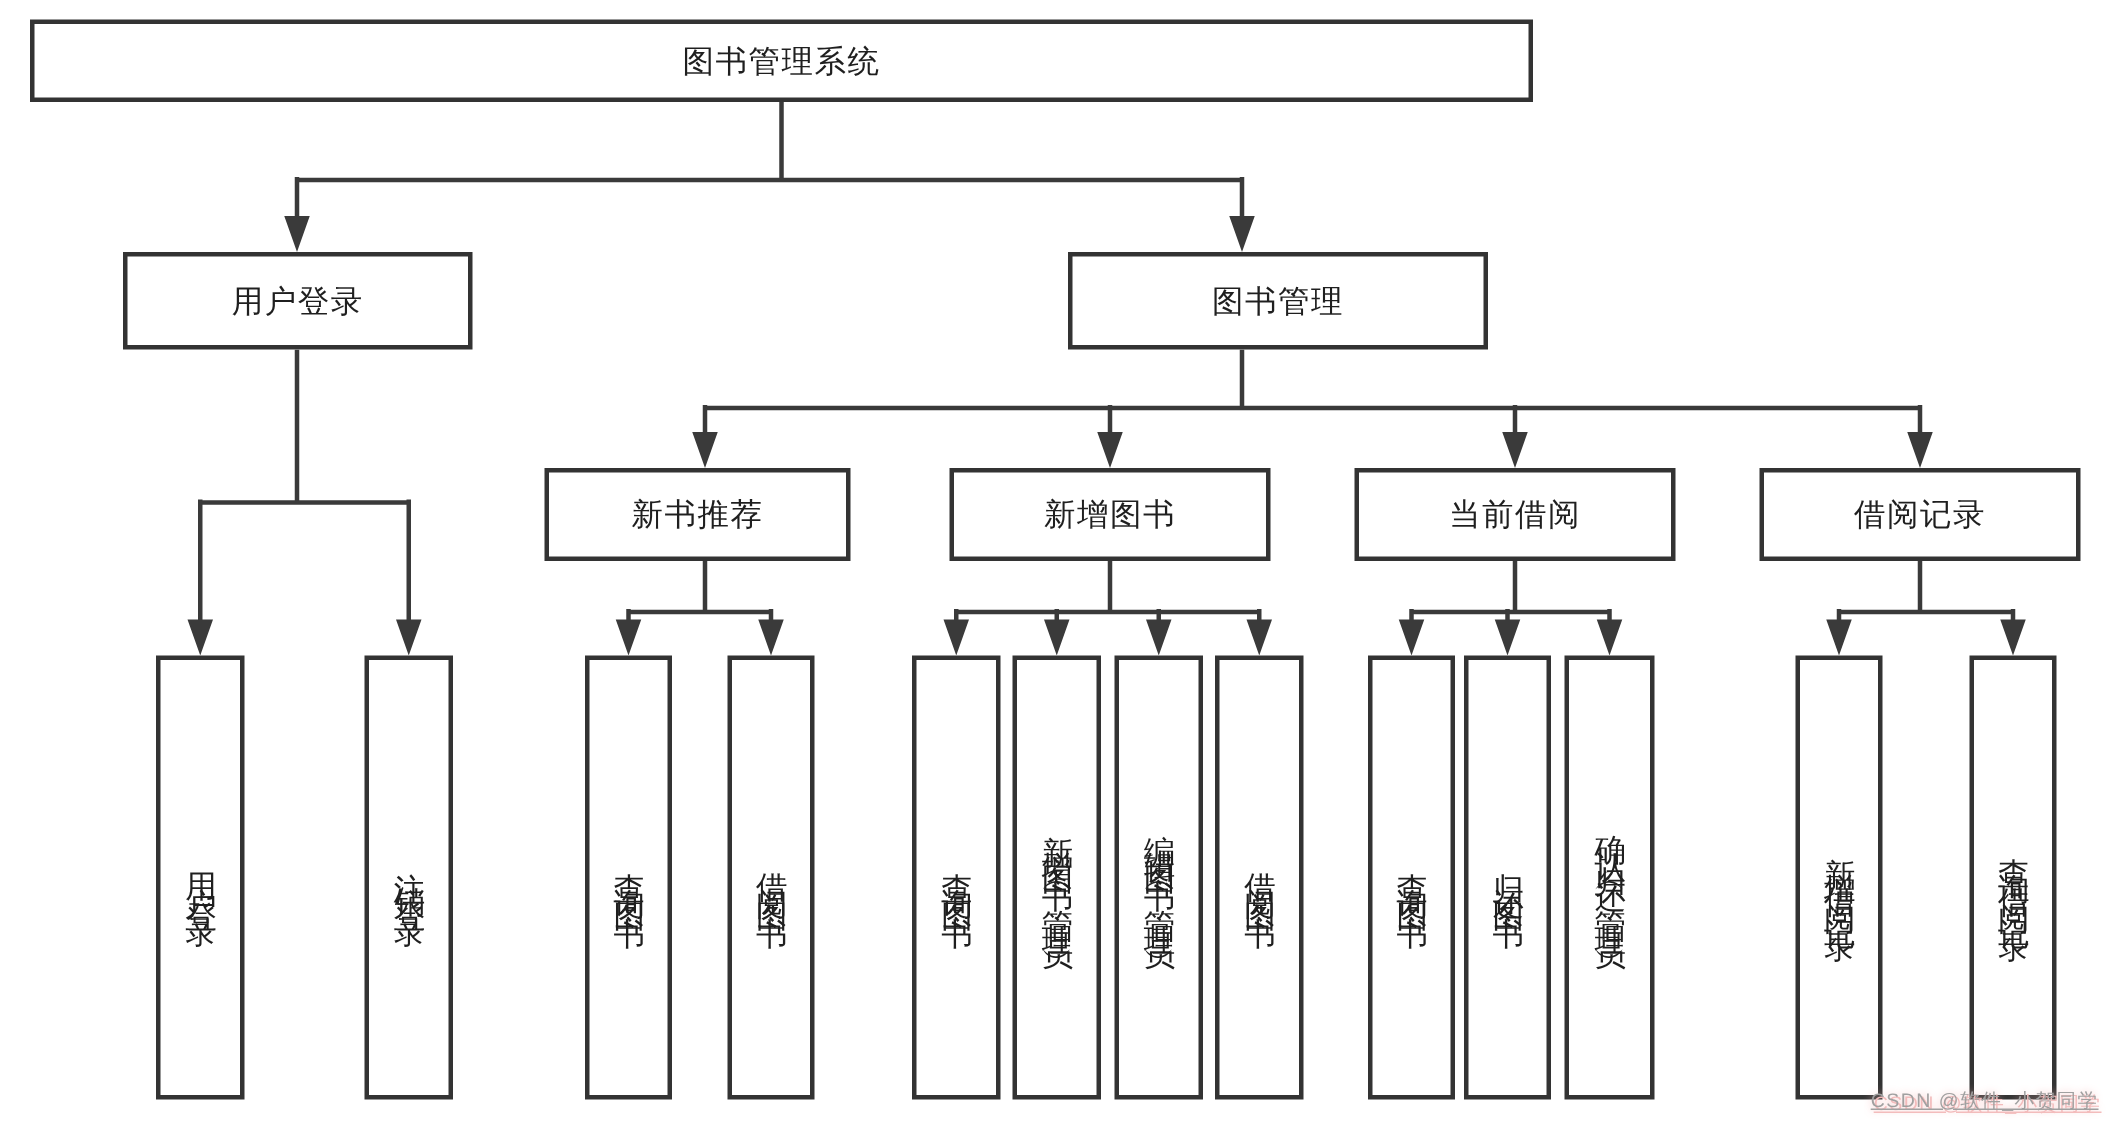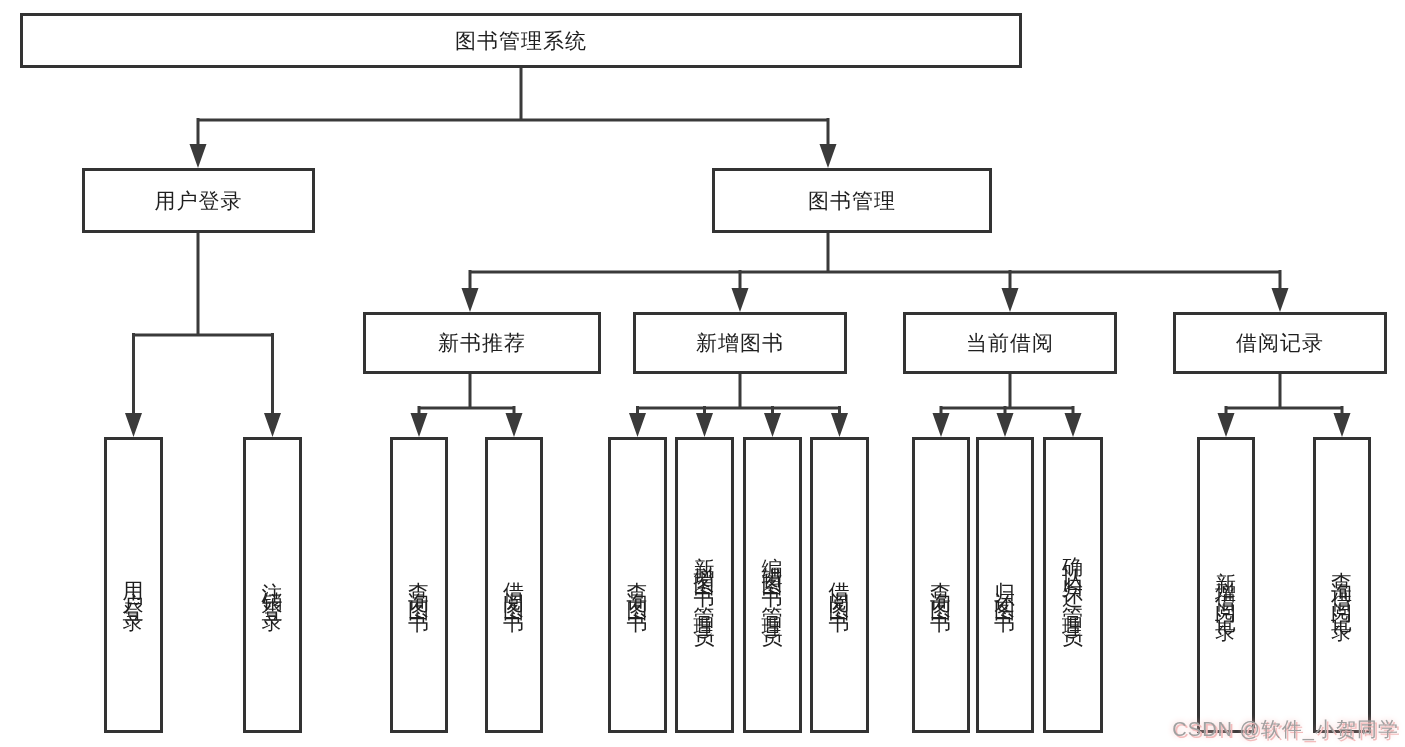--- a/index.html
+++ b/index.html
@@ -36,31 +36,32 @@
     writing-mode:vertical-rl;
     text-orientation:mixed;
     letter-spacing:10px;
     line-height:1;
     white-space:nowrap;
   }
   .watermark{
     position:absolute;
     right:6px;bottom:4px;
     z-index:3;
-    font-size:20px;
+    font-size:13px;
     letter-spacing:1px;
     color:var(--wm);
     text-shadow:2px 2px 0 var(--wm-halo), 0 0 6px var(--wm-halo);
     white-space:nowrap;
+    text-decoration:underline;
   }
   
   .root   {left:20px;  top:13px;  width:1002px; height:55px;text-align:right;}
   .l2-0   {left:82px;  top:168px; width:233px;  height:65px;}
   .l2-1   {left:712px; top:168px; width:280px;  height:65px;}
-  .l3-0   {left:363px; top:312px; width:238px;  height:62px;}
+  .l3-0   {left:363px; top:312px; width:204px;  height:62px;}
   .l3-1   {left:633px; top:312px; width:214px;  height:62px;}
   .l3-2   {left:903px; top:312px; width:214px;  height:62px;}
   .l3-3   {left:1173px;top:312px; width:214px;  height:62px;}
   .vbox   {top:437px; height:296px;}
   .lf-0 {left:104px; width:59px;}
   .lf-1 {left:243px; width:59px;}
   .lf-2 {left:390px; width:58px;}
   .lf-3 {left:485px; width:58px;}
   .lf-4 {left:608px; width:59px;}
   .lf-5 {left:675px; width:59px;}

